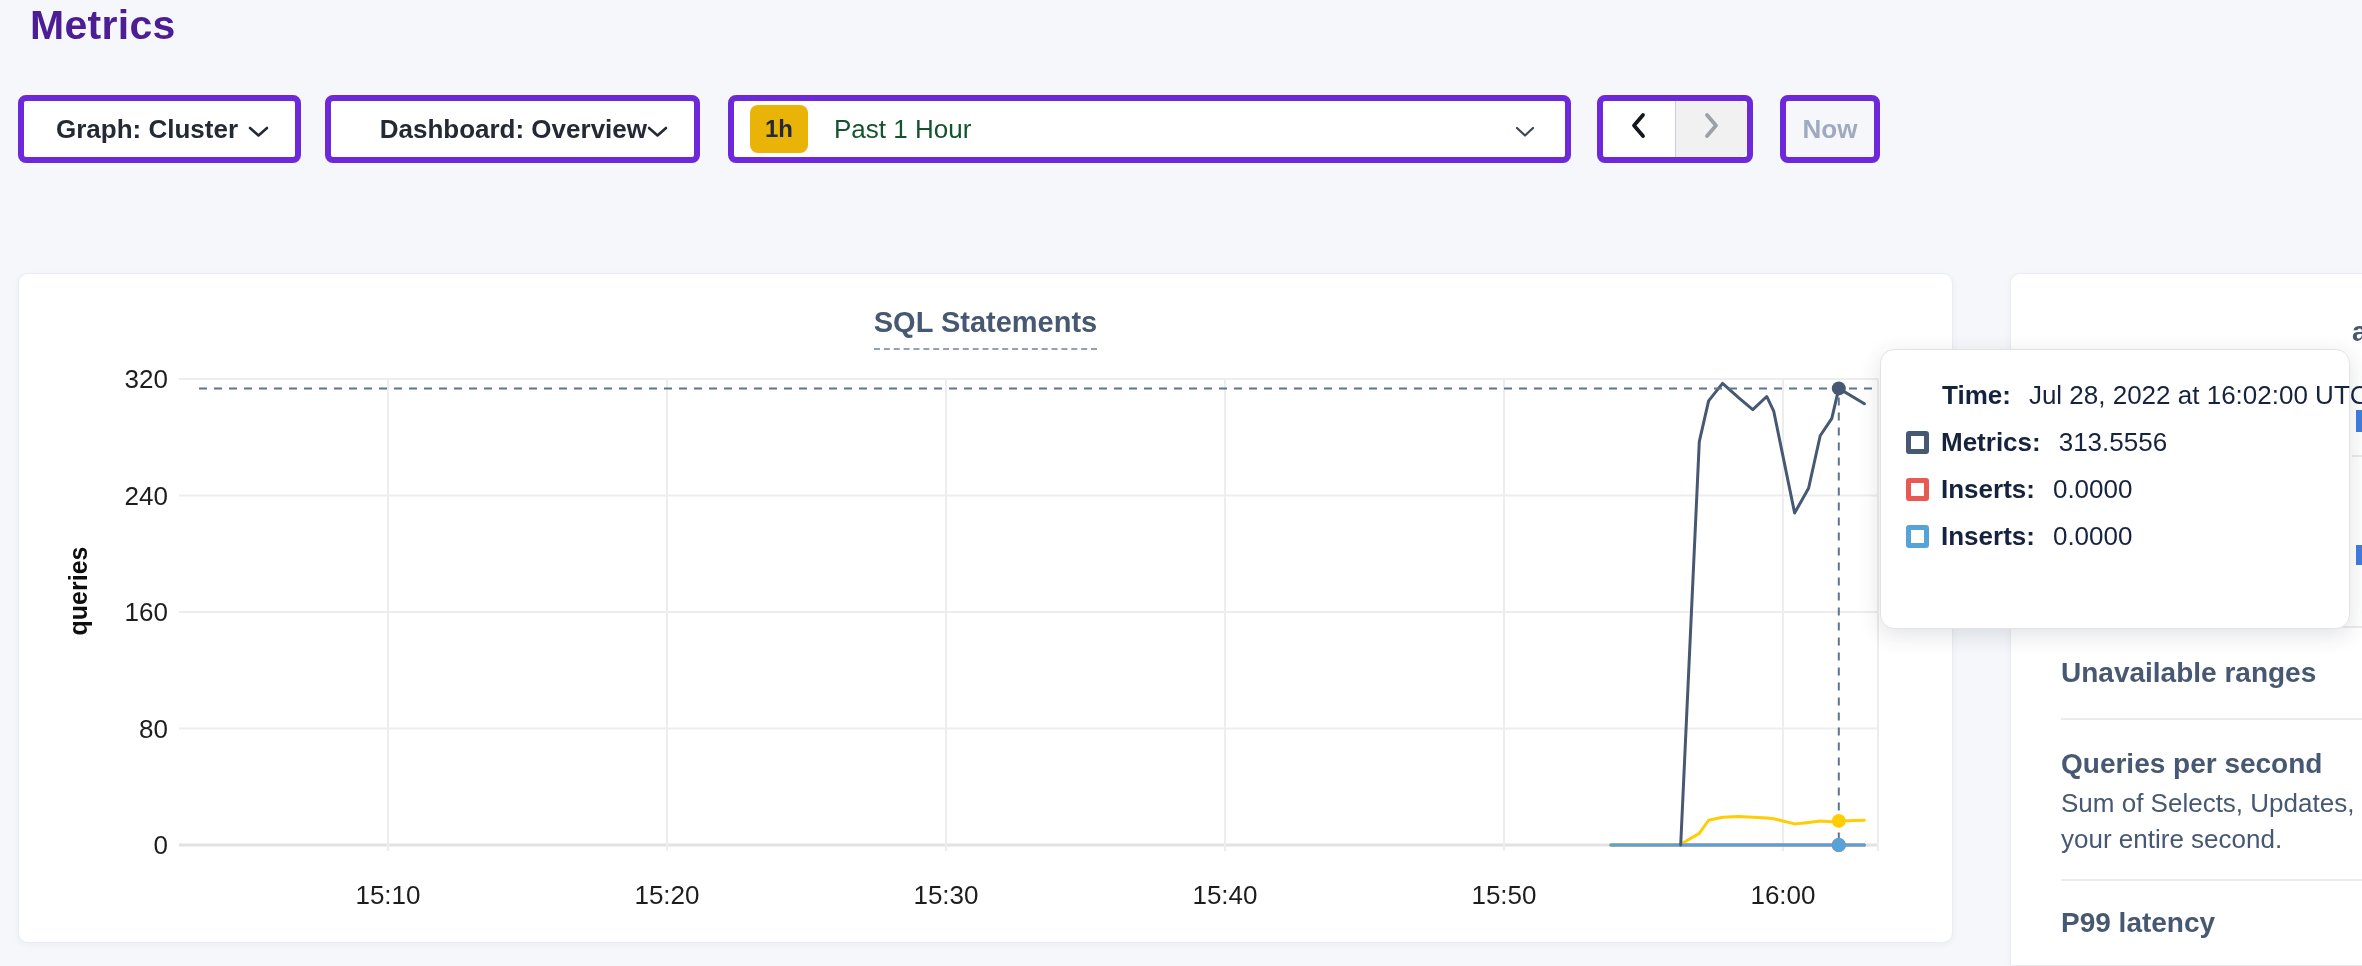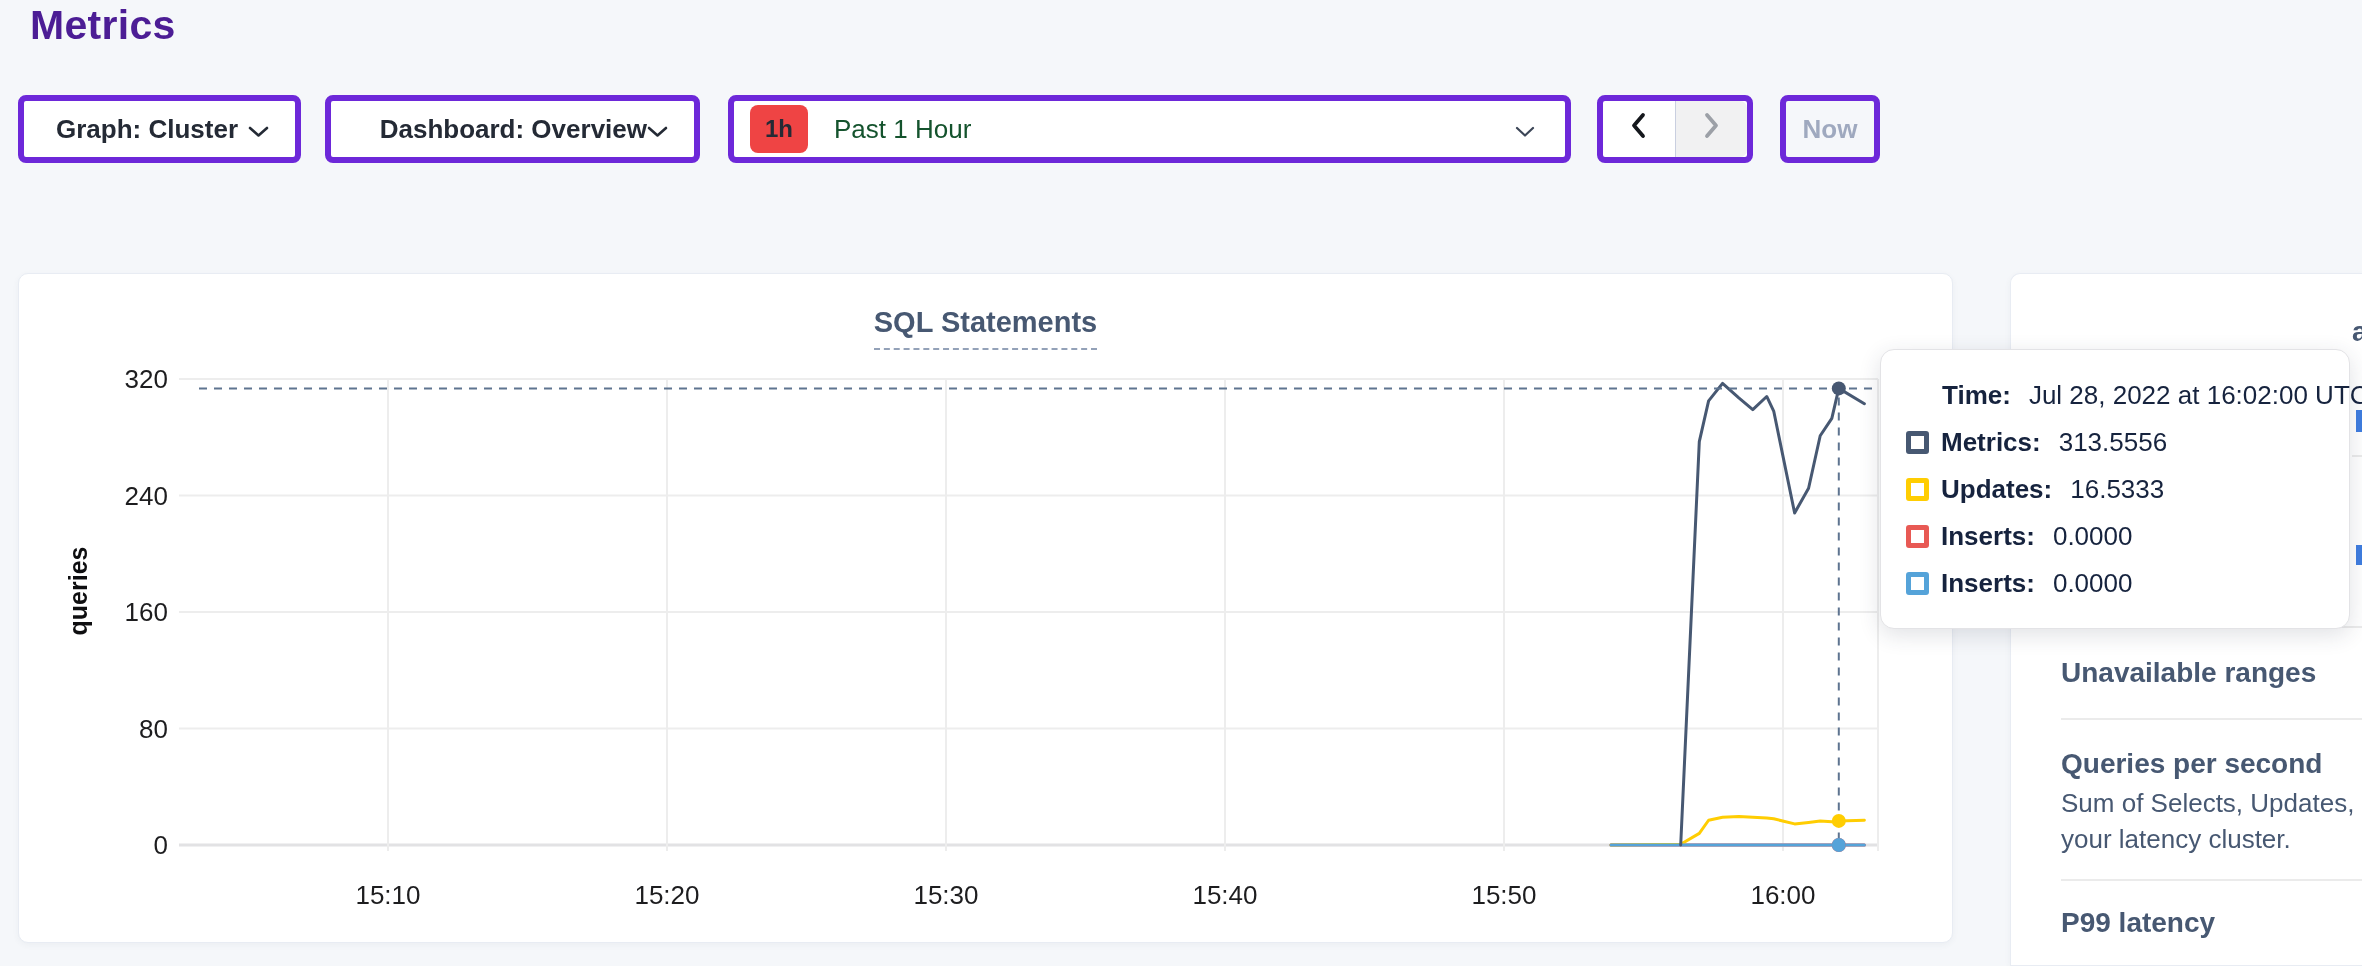--- a/index.html
+++ b/index.html
@@ -19,21 +19,21 @@
     position:absolute; top:95px; height:68px;
     background:#fff; border:6px solid #6d28d9; border-radius:8px;
     display:flex; align-items:center;
     font-size:26px; font-weight:700; color:#242A35;
     cursor:pointer;
   }
   #graph-btn      { left:18px;  width:283px; padding:0 26px 0 32px; justify-content:space-between; }
   #dashboard-btn  { left:325px; width:375px; padding:0 26px 0 34px; justify-content:flex-end; }
   #time-btn       { left:728px; width:843px; padding:0 30px 0 16px; font-weight:400; }
   .time-badge {
-    background:#ef4444; border-radius:8px;
+    background:#eab308; border-radius:8px;
     font-weight:700; font-size:24px; color:#242A35;
     padding:10px 15px; margin-right:26px;
   }
   .time-label { flex:1; text-align:left; font-size:26px; color:#14532d; }
   #nav-group { left:1597px; width:156px; padding:0; overflow:hidden; }
   .nav-half { width:78px; height:100%; display:flex; align-items:center; justify-content:center; }
   .nav-next { background:#F1F1F2; border-left:1px solid #C9CFE0; border-radius:0 7px 7px 0; }
   #now-btn {
     left:1780px; width:100px; justify-content:center;
     background:transparent; color:#9FA9BF; font-weight:700;
@@ -177,46 +177,41 @@
       <circle cx="1819.8" cy="571" r="7" fill="#55A3D9"></circle>
     </svg>
 </div>
 
 <div class="card" id="sidebar-card">
   <div class="sep" style="top:352px"></div>
   <div class="side-h" style="top:383px">Unavailable ranges</div>
   <div class="sep" style="top:444px"></div>
   <div class="side-h" style="top:474px">Queries per second</div>
   <div class="side-p" style="top:514px">Sum of Selects, Updates, Inser</div>
-  <div class="side-p" style="top:550px">your latency cluster.</div>
+  <div class="side-p" style="top:550px">your entire second.</div>
   <div class="sep" style="top:605px"></div>
   <div class="side-h" style="top:633px">P99 latency</div>
 </div>
 
 <div id="edge-frag-heading">a</div>
 <div class="edge-link-sliver" style="top:410px;height:22px"></div>
 <div id="edge-sep-sliver"></div>
 <div class="edge-link-sliver" style="top:545px;height:20px"></div>
 
 <div id="tooltip">
   <div class="t-row t-time">
     <span class="t-label">Time:</span>
     <span class="t-value">Jul 28, 2022 at 16:02:00 UTC</span>
   </div>
   <div class="t-row">
     <span class="swatch" style="border-color: rgb(71, 88, 114);"></span>
     <span class="t-label">Metrics:</span>
     <span class="t-value">313.5556</span>
   </div>
   <div class="t-row">
-    <span class="swatch" style="border-color: rgb(255, 205, 2);"></span>
-    <span class="t-label">Updates:</span>
-    <span class="t-value">16.5333</span>
-  </div>
-  <div class="t-row">
     <span class="swatch" style="border-color: rgb(232, 89, 84);"></span>
     <span class="t-label">Inserts:</span>
     <span class="t-value">0.0000</span>
   </div>
   <div class="t-row">
     <span class="swatch" style="border-color: rgb(85, 163, 217);"></span>
     <span class="t-label">Inserts:</span>
     <span class="t-value">0.0000</span>
   </div>
 </div>

